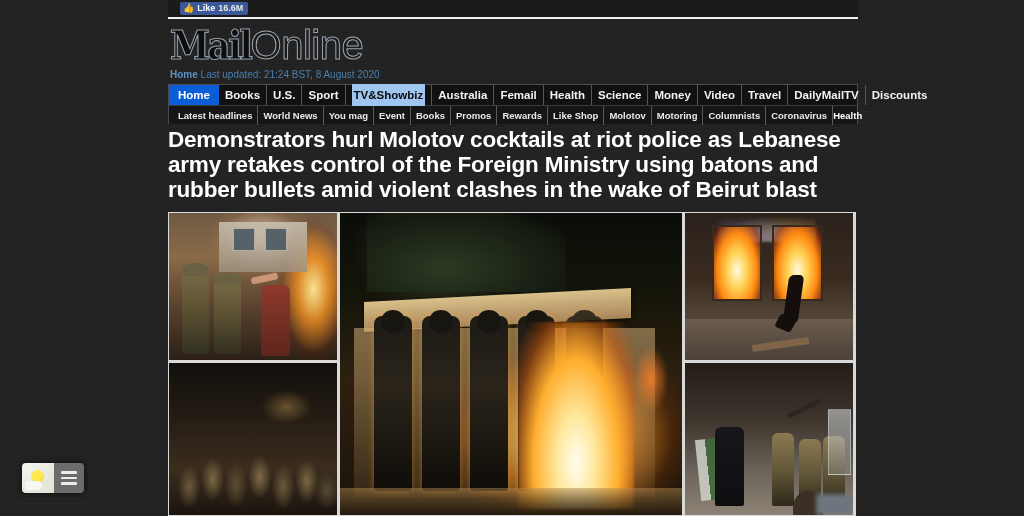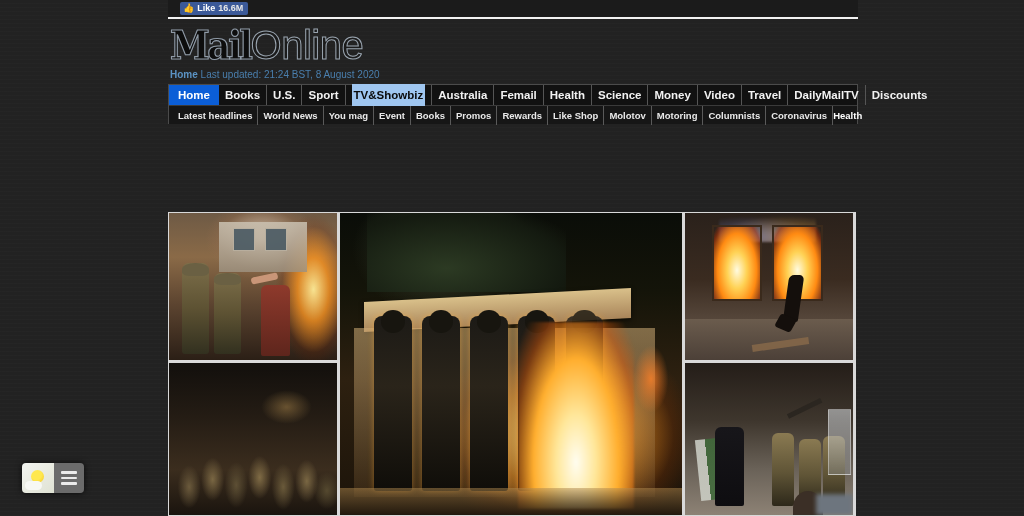--- a/index.html
+++ b/index.html
@@ -456,20 +456,21 @@
       <div class="subitem">Rewards</div>
       <div class="subitem">Like Shop</div>
       <div class="subitem">Molotov</div>
       <div class="subitem">Motoring</div>
       <div class="subitem">Columnists</div>
       <div class="subitem">Coronavirus</div>
       <div class="login">Health</div>
     </div>
   </div>
 
+  <h1 class="headline">Demonstrators hurl Molotov cocktails at riot police as Lebanese army retakes control of the Foreign Ministry using batons and rubber bullets amid violent clashes in the wake of Beirut blast</h1>
 
   <div class="collage">
 
     <div class="col col-left">
       <div class="ph p1">
         <div class="wall"></div>
           <div class="win a"></div>
           <div class="win b"></div>
         <div class="sold s1">
             <div class="helm"></div>

